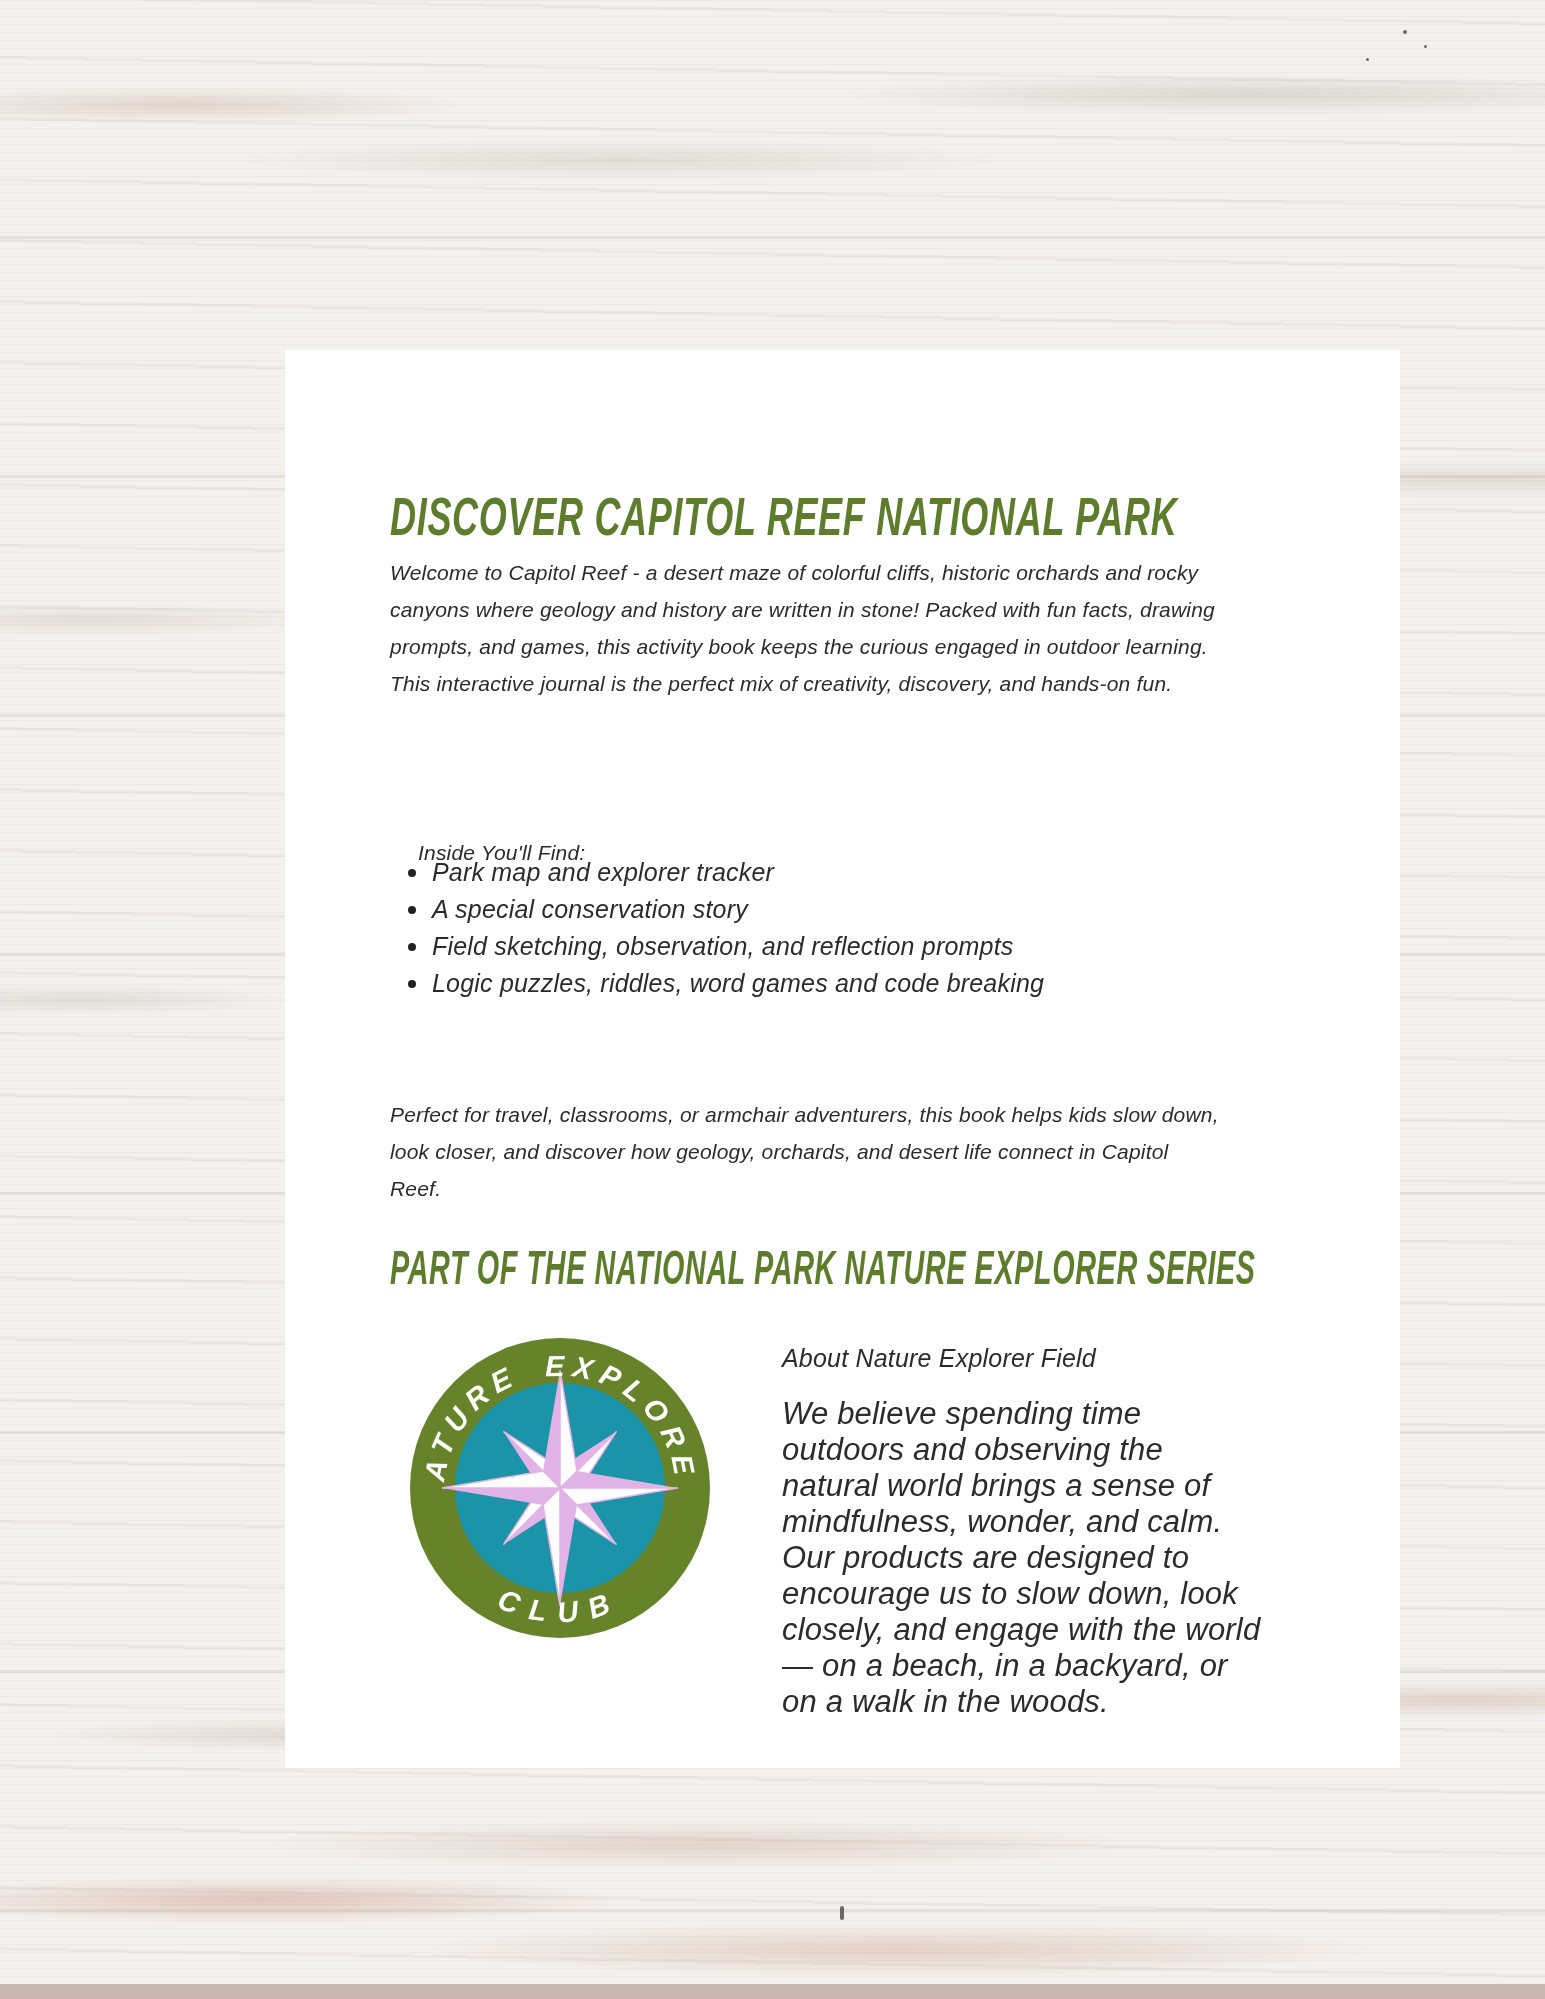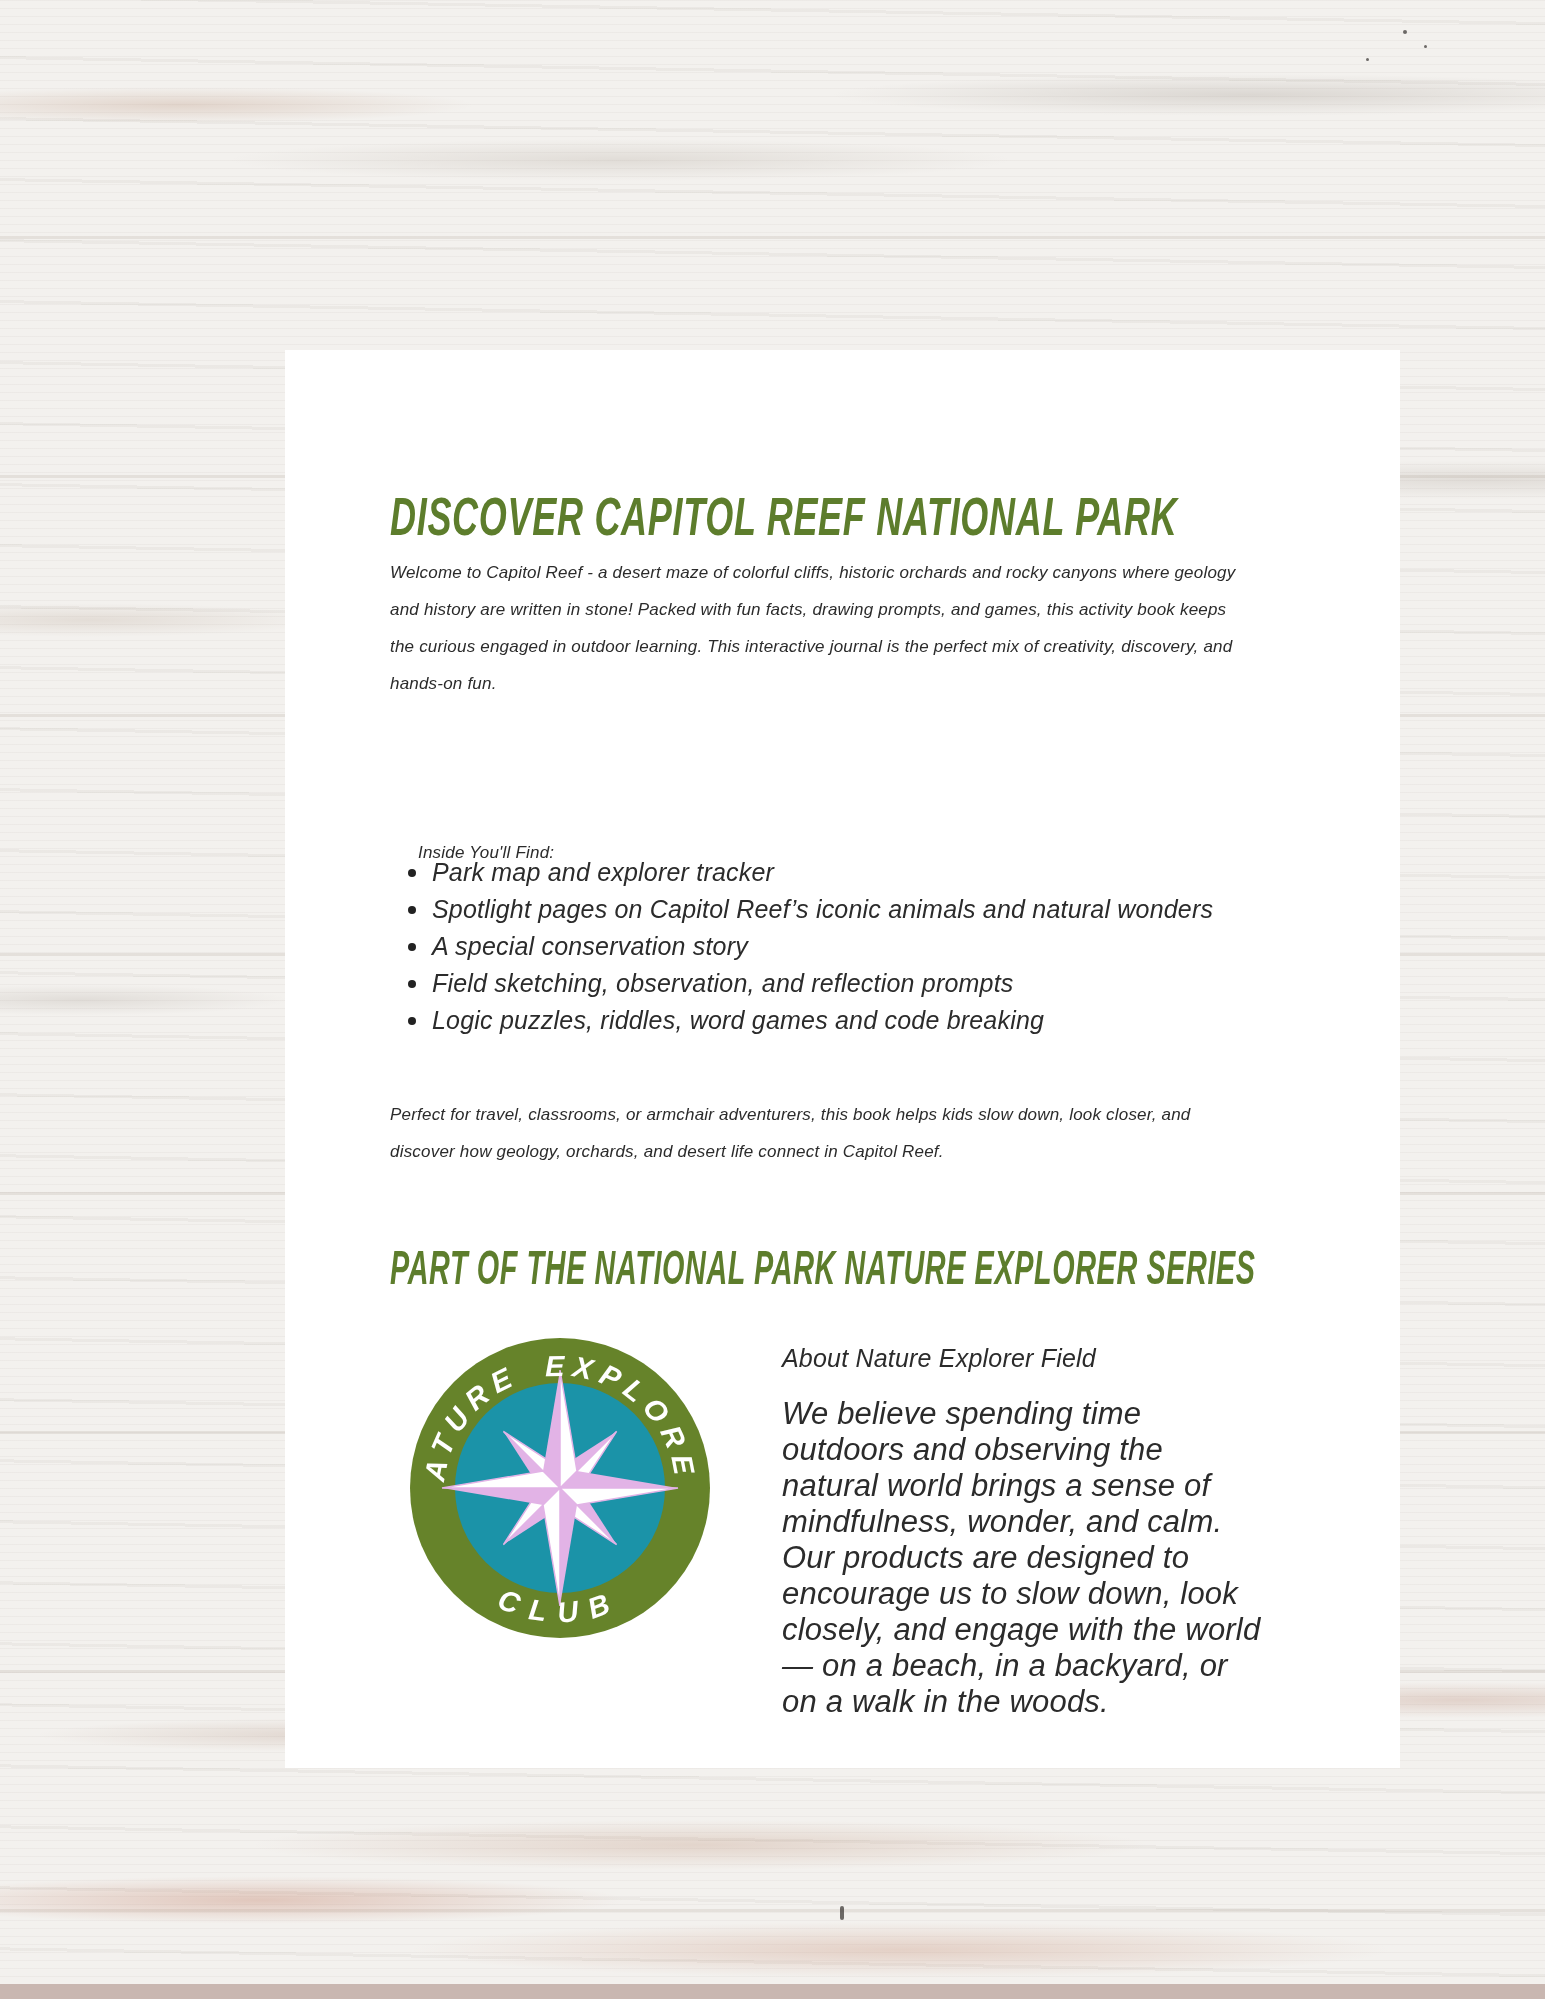--- a/index.html
+++ b/index.html
@@ -56,21 +56,21 @@
     color:var(--heading-green,#5d7d2c);
     font-weight:700;line-height:1;white-space:nowrap;
   }
   .condensed{display:inline-block;transform-origin:left center;letter-spacing:1px;}
   .h1{top:140px;font-size:53px;}
   .h1 .condensed{transform:scaleX(0.68);}
   .h2{top:894px;font-size:48px;}
   .h2 .condensed{transform:scaleX(0.60);}
   .body-text{
     position:absolute;left:105px;
-    font-size:17px;line-height:37px;letter-spacing:.2px;
+    font-size:21px;line-height:37px;letter-spacing:.2px;
   }
   .intro{top:204px;width:862px;}
   .list-title{top:484px;width:860px;margin-left:28px;}
   .features{top:504px;left:105px;position:absolute;width:845px;list-style:none;}
   .features li{
     position:relative;padding-left:42px;
     font-size:25px;line-height:37px;letter-spacing:.2px;
   }
   .features li::before{
     content:"";position:absolute;left:18px;top:15px;width:8px;height:8px;
@@ -98,21 +98,20 @@
   <div class="h-green h1">
     <span class="condensed">DISCOVER CAPITOL REEF NATIONAL PARK</span>
   </div>
 
   <p class="body-text intro">Welcome to Capitol Reef - a desert maze of colorful cliffs, historic orchards and rocky canyons where geology and history are written in stone! Packed with fun facts, drawing prompts, and games, this activity book keeps the curious engaged in outdoor learning. This interactive journal is the perfect mix of creativity, discovery, and hands-on fun.</p>
 
   <p class="body-text list-title">Inside You'll Find:</p>
 
   <ul class="features">
     <li>Park map and explorer tracker</li>
-    <li>Spotlight pages on Capitol Reef’s iconic animals and natural wonders</li>
     <li>A special conservation story</li>
     <li>Field sketching, observation, and reflection prompts</li>
     <li>Logic puzzles, riddles, word games and code breaking</li>
   </ul>
 
   <p class="body-text outro">Perfect for travel, classrooms, or armchair adventurers, this book helps kids slow down, look closer, and discover how geology, orchards, and desert life connect in Capitol Reef.</p>
 
   <div class="h-green h2">
     <span class="condensed">PART OF THE NATIONAL PARK NATURE EXPLORER SERIES</span>
   </div>

